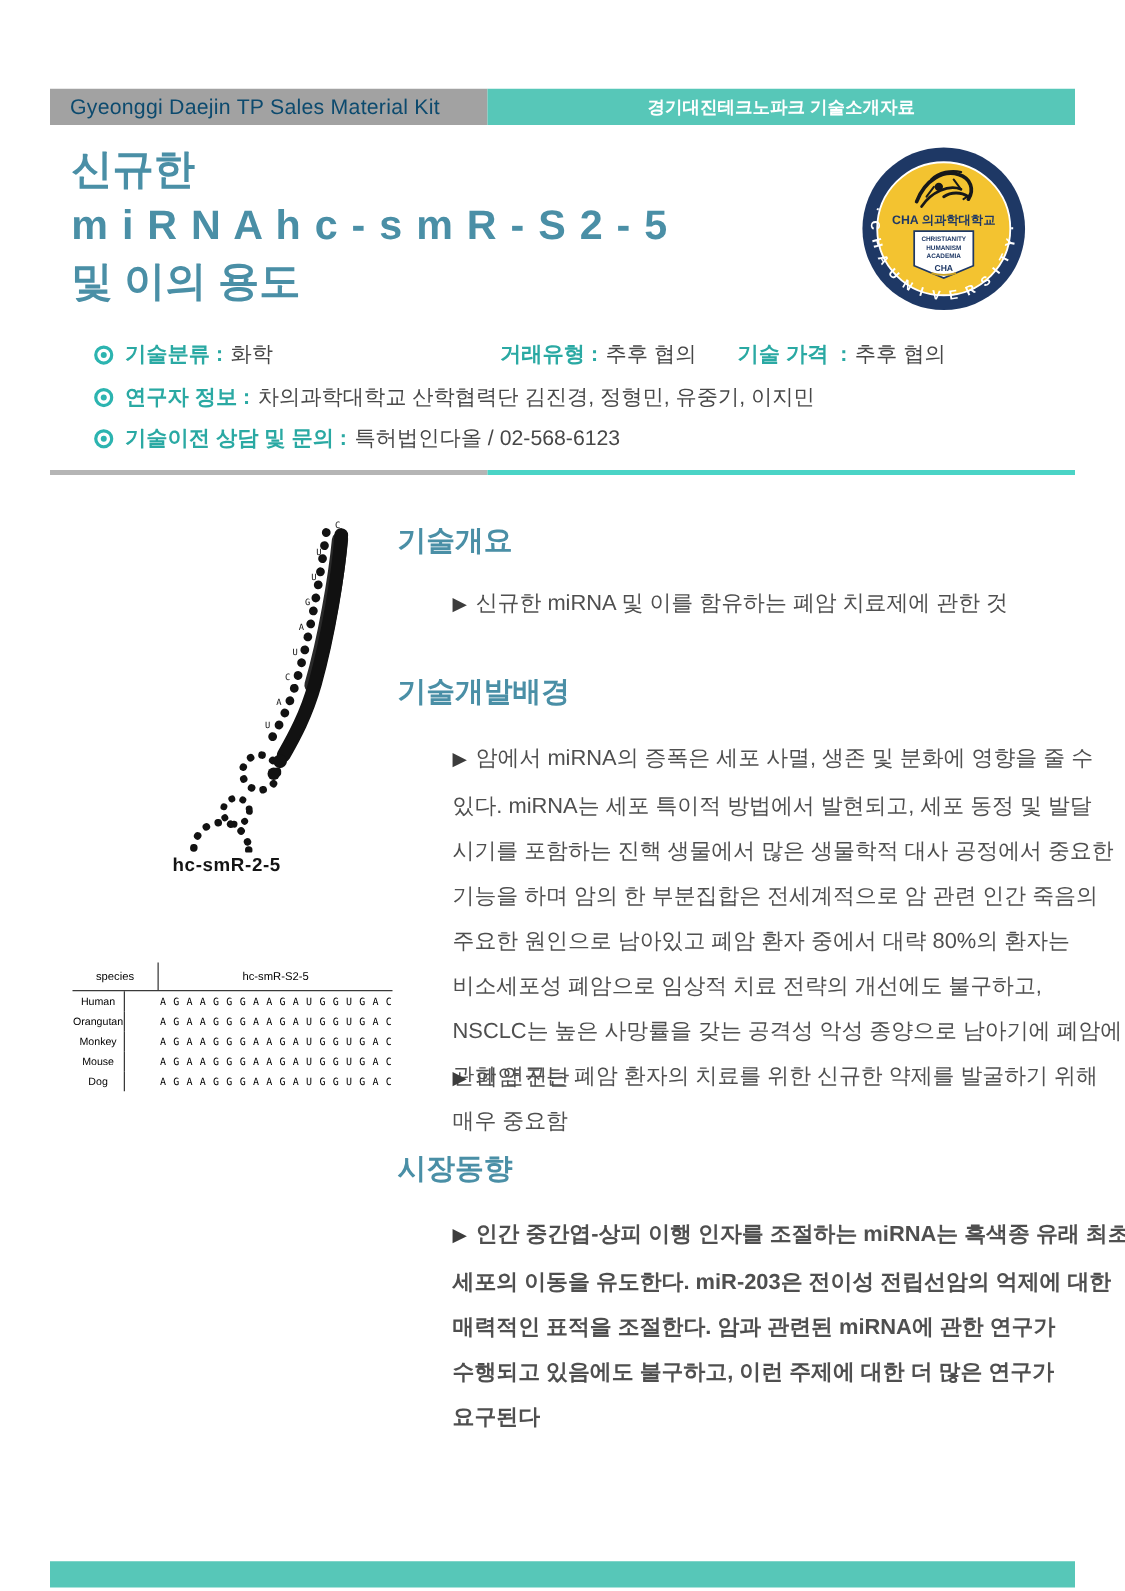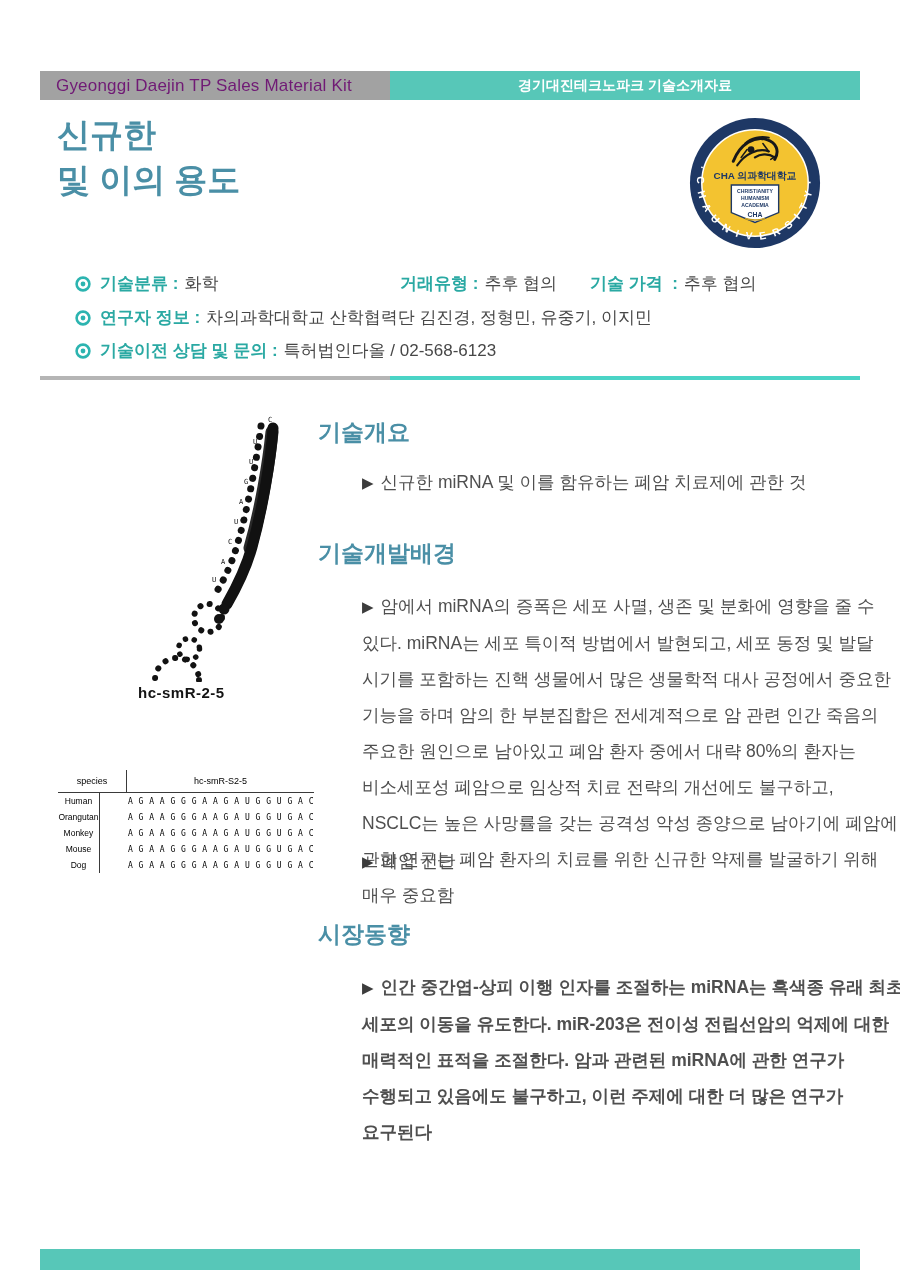--- a/index.html
+++ b/index.html
@@ -4,21 +4,21 @@
 <style>
   html,body{margin:0;padding:0;background:#e8e8e8;}
   .page{
     position:relative; width:900px; height:1273px; margin:0 auto;
     background:#ffffff; overflow:hidden;
     font-family:"Liberation Sans","DejaVu Sans",sans-serif;
   }
   
   .topbar{position:absolute; left:40px; top:71px; width:820px; height:29px; display:flex;}
   .topbar-left{
-    width:350px; background:#a2a2a2; color:#701a75; font-size:17px;
+    width:350px; background:#a2a2a2; color:#0c4a6e; font-size:17px;
     display:flex; align-items:center; padding-left:16px; box-sizing:border-box; letter-spacing:.2px;
   }
   .topbar-right{
     flex:1; background:#57c7b8; color:#fff; font-size:14px; font-weight:bold;
     display:flex; align-items:center; justify-content:center;
   }
   
   .title{position:absolute; left:57px; top:112px; color:#4a8fa6; font-weight:bold; line-height:45px; font-size:33px;}
   .title .t2{letter-spacing:1px;}
   
@@ -64,20 +64,21 @@
 
 <div class="page">
 
   <div class="topbar">
     <div class="topbar-left">Gyeonggi Daejin TP Sales Material Kit</div>
     <div class="topbar-right">경기대진테크노파크 기술소개자료</div>
   </div>
 
   <div class="title">
     <div class="t1">신규한</div>
+    <div class="t2">m i R N A  h c - s m R - S 2 - 5</div>
     <div class="t3">및 이의 용도</div>
   </div>
 
   <div class="logo">
     <svg viewBox="0 0 140 140" width="138" height="138">
       <circle cx="70" cy="70" r="66" fill="#1e3865"></circle>
       <circle cx="70" cy="70" r="54" fill="#f3c330" stroke="#ffffff" stroke-width="1.5"></circle>
       <defs>
         <path id="ringArc" d="M 14,50 A 59,59 0 1 0 126,50" fill="none"></path>
       </defs>

